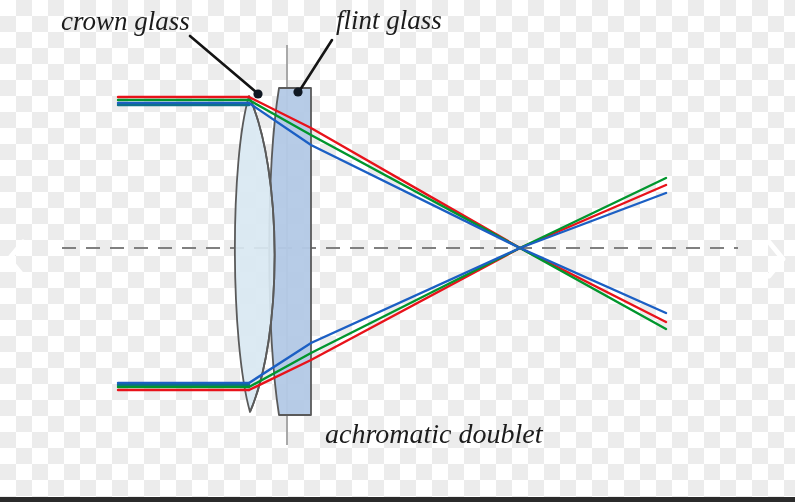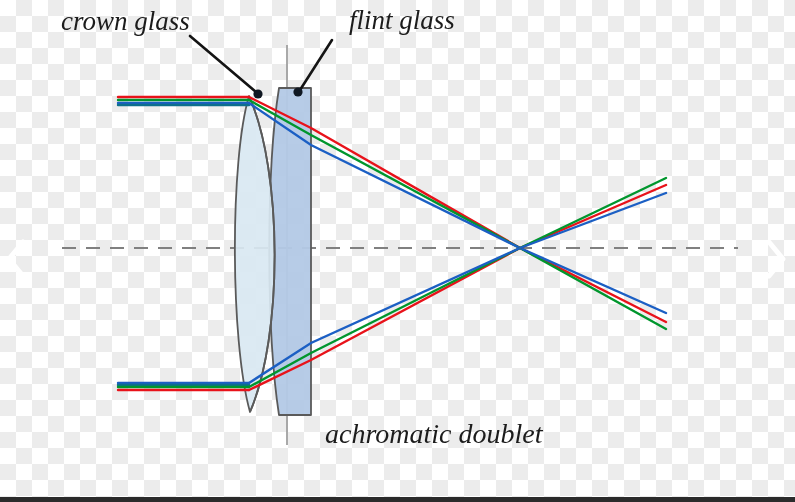--- a/index.html
+++ b/index.html
@@ -30,21 +30,21 @@
     height: 502px;
   }
   .lbl {
     position: absolute;
     font-style: italic;
     color: #1c1c1c;
     white-space: nowrap;
     font-family: "Liberation Serif", "DejaVu Serif", serif;
   }
   #label-crown-glass { left: 61px;  top: 6px;   font-size: 27px; }
-  #label-flint-glass { left: 349px; top: 5px;   font-size: 27px; }
+  #label-flint-glass { left: 336px; top: 5px;   font-size: 27px; }
   #label-caption     { left: 325px; top: 418px; font-size: 28px; text-align: center; }
   #bottom-bar {
     position: absolute;
     left: 0; bottom: 0;
     width: 795px; height: 5px;
     background: #2b2b2b;
   }
 </style>
 </head>
 <body>

